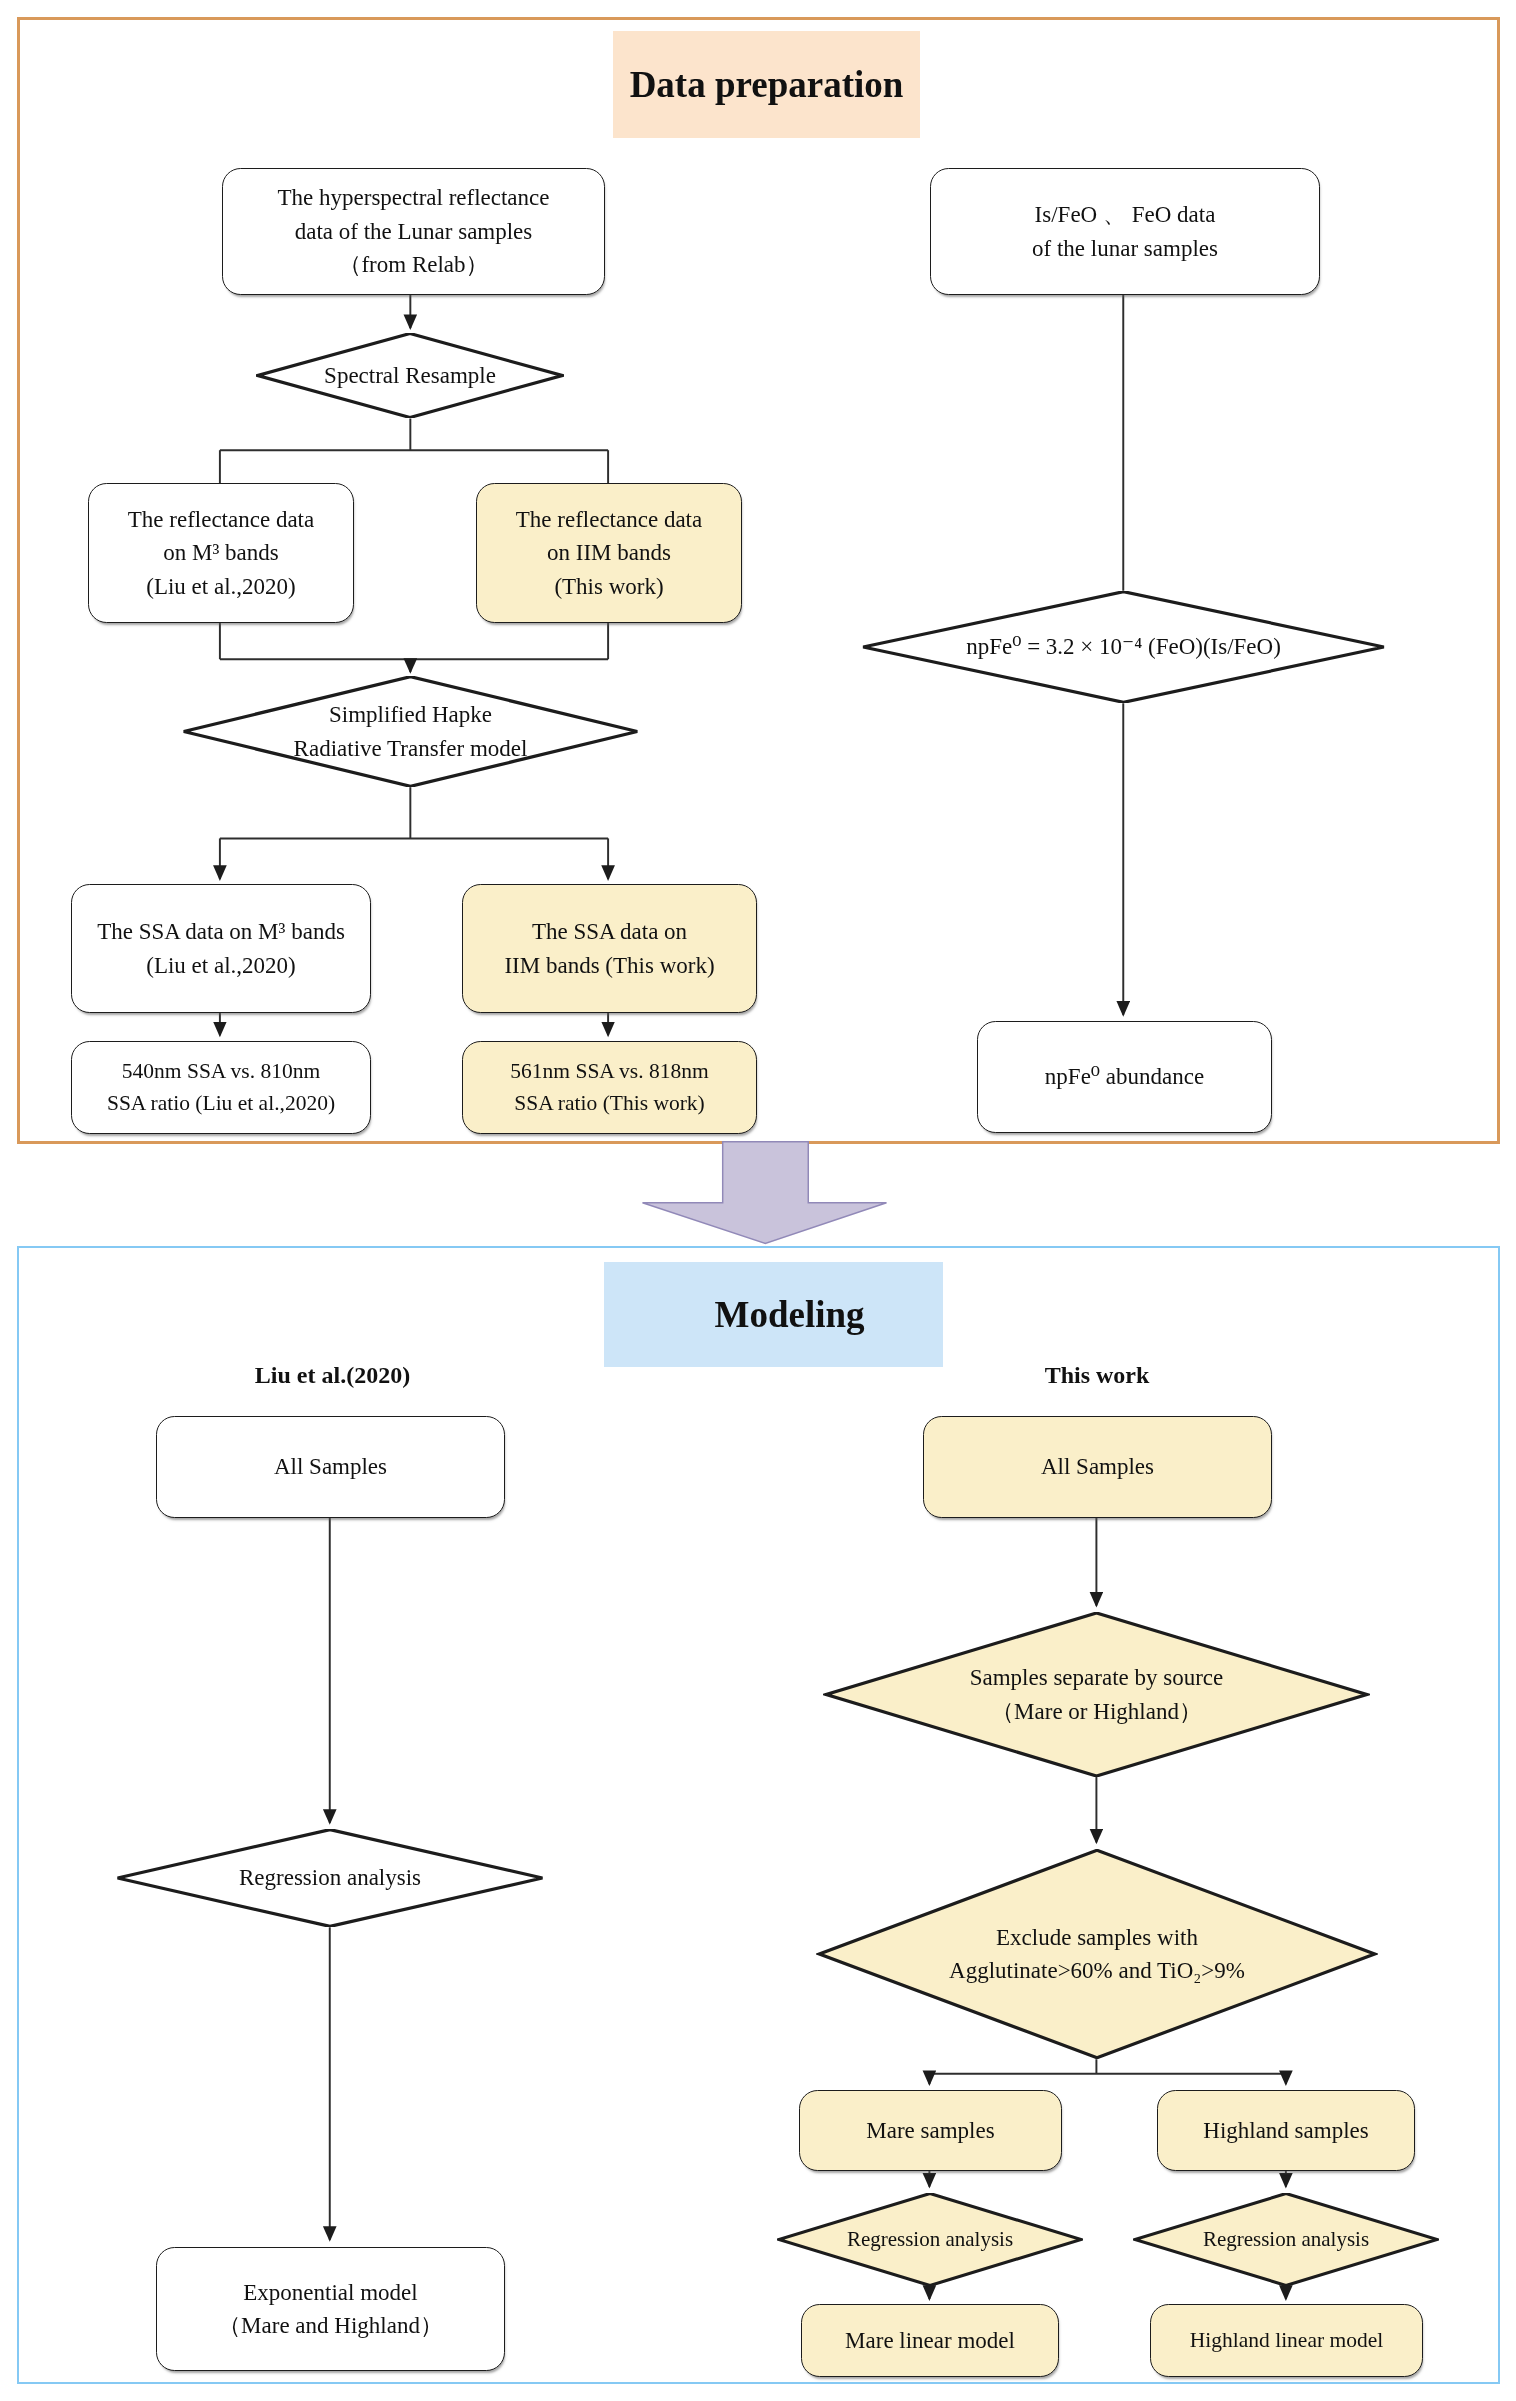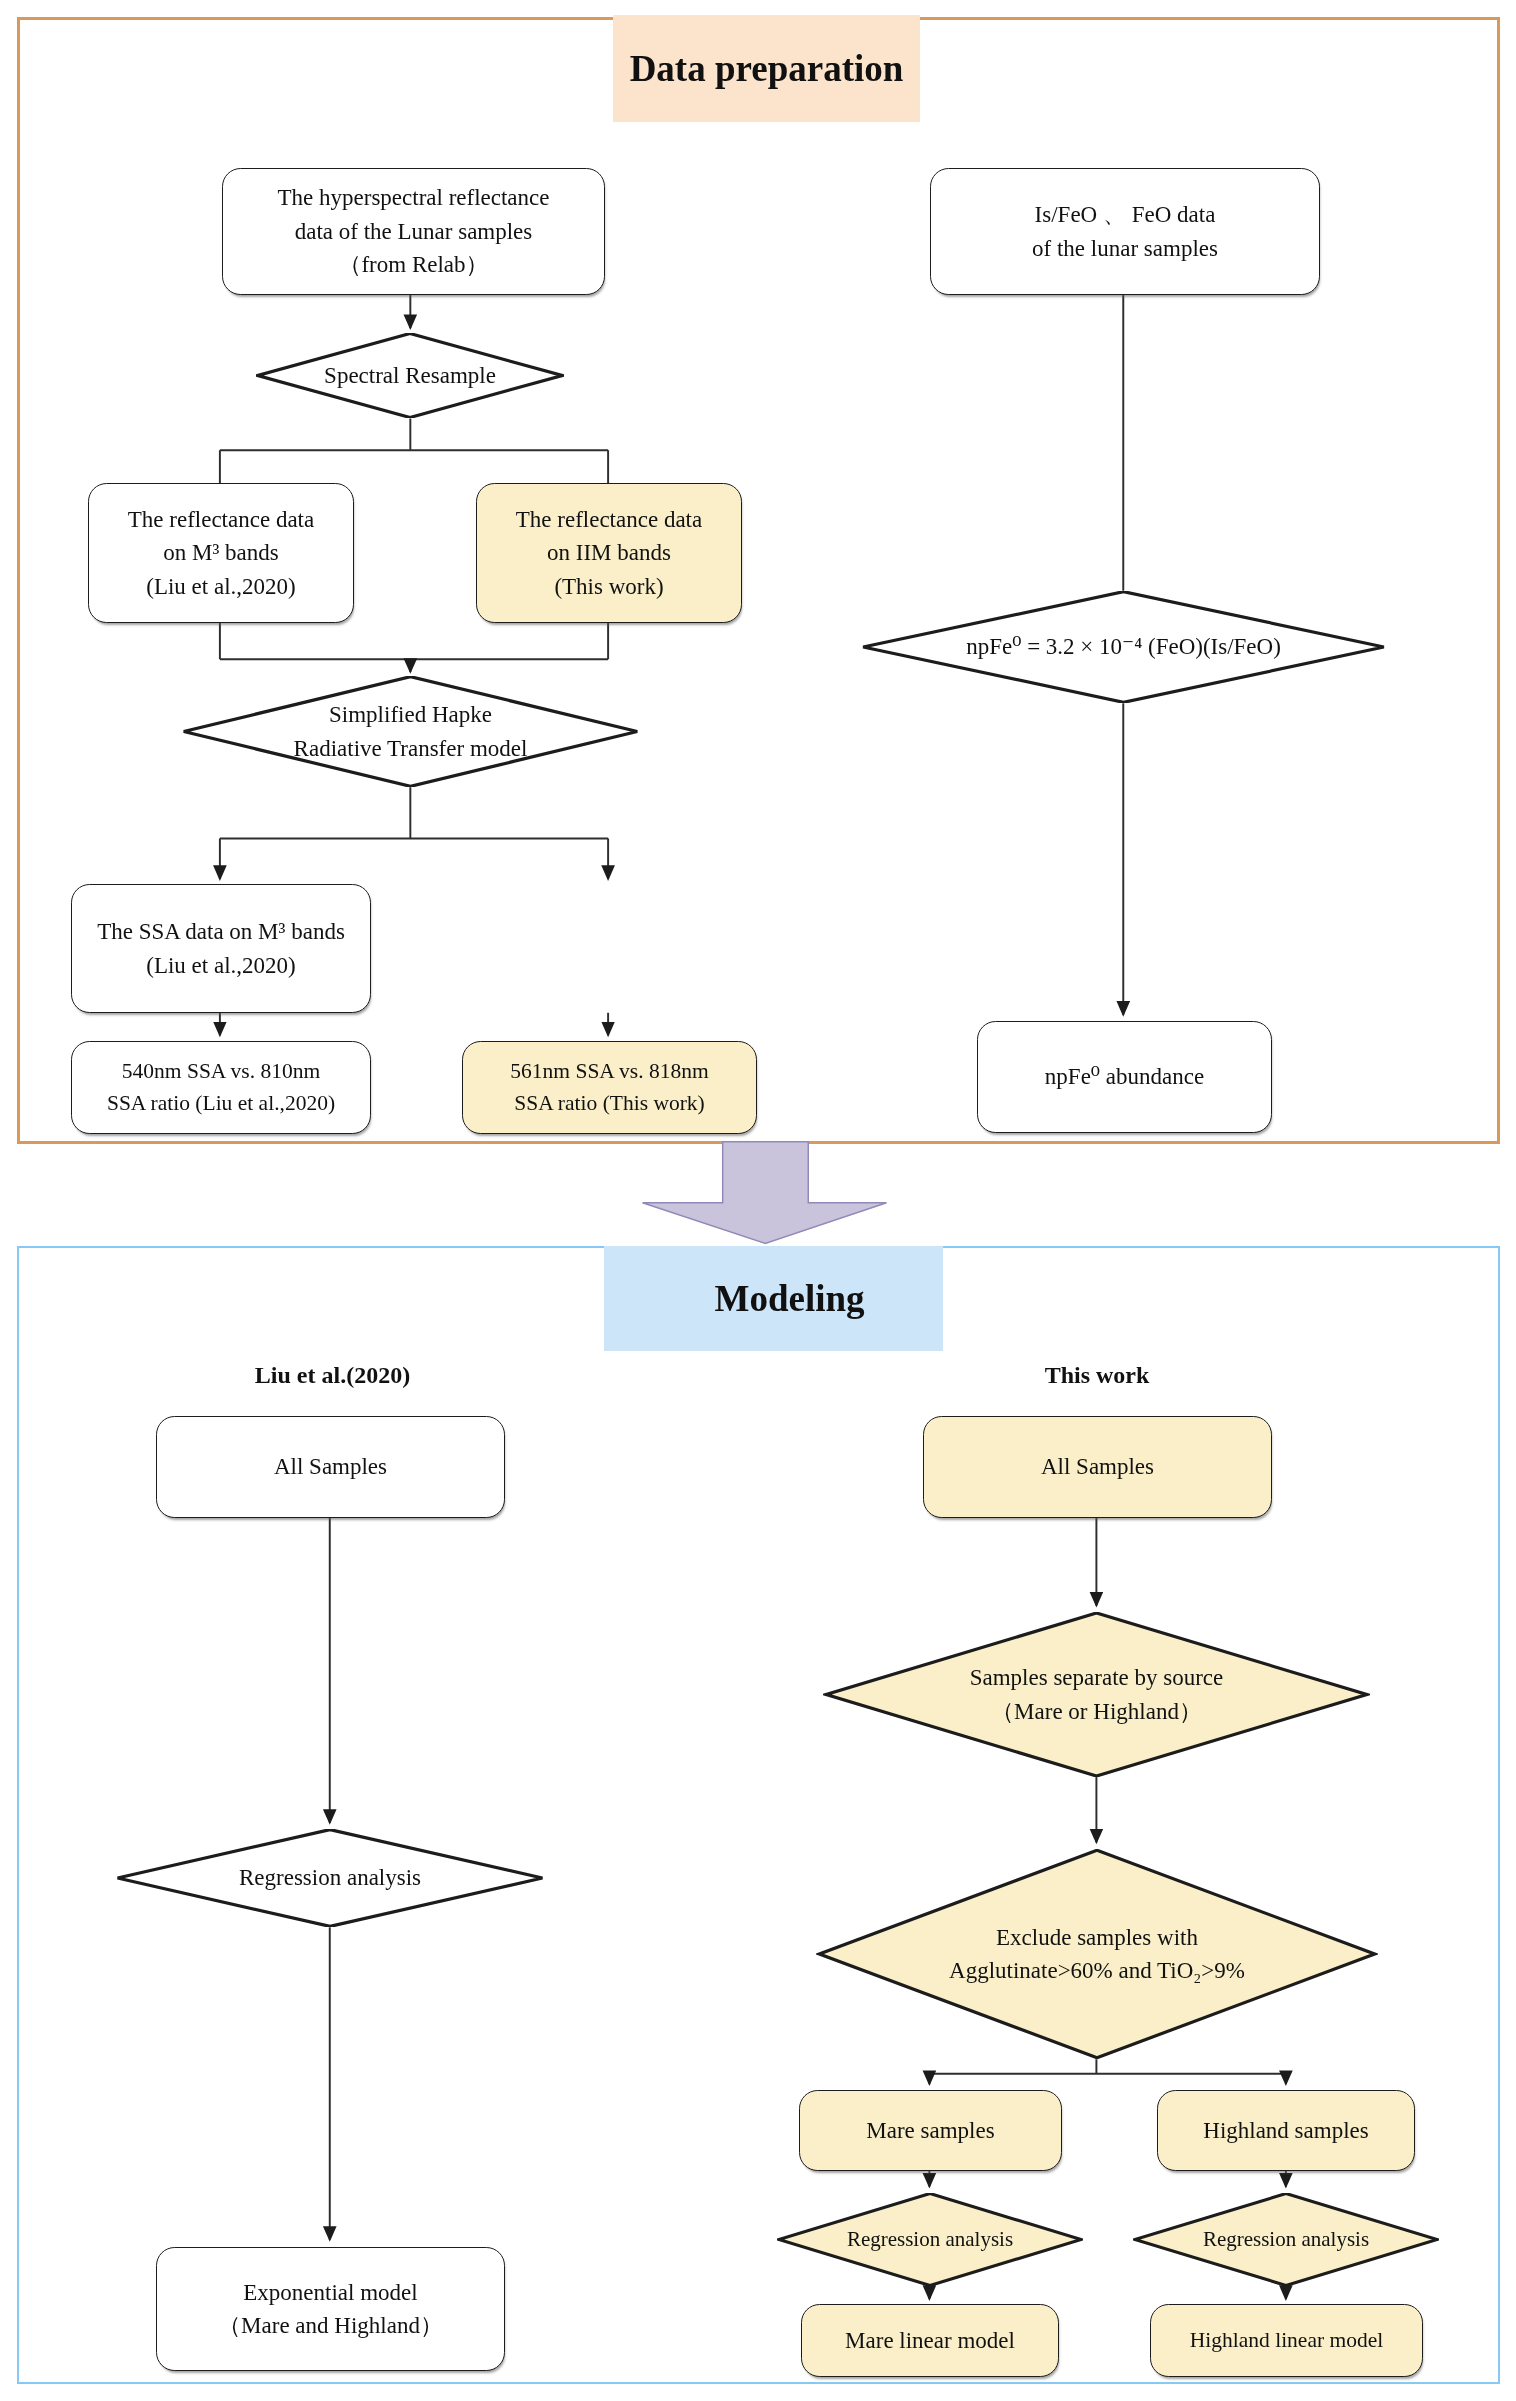--- a/index.html
+++ b/index.html
@@ -26,21 +26,21 @@
   .diamond svg { position:absolute; left:0; top:0; width:100%; height:100%; display:block; }
   .diamond polygon { fill:#fff; stroke:#1c1c1c; stroke-width:3.2; vector-effect:non-scaling-stroke; }
   .diamond.hl polygon { fill:var(--highlight_fill,#FAEFC9); }
   .dlabel {
     position:absolute; left:0; top:0; right:0; bottom:0;
     display:flex; align-items:center; justify-content:center;
     text-align:center; font-size:23px; line-height:1.45;
   }
   .title {
     position:absolute; z-index:4; display:flex; align-items:center; justify-content:center;
-    font-weight:bold; font-size:37px; text-align:center;
+    font-weight:bold; font-size:37px; text-align:center;margin-top:16px;
   }
   .title.prep { background:var(--prep_title_fill,#FCE4CC); }
   .title.model { background:var(--modeling_title_fill,#CDE5F8);padding-left:32px; }
   .colhead {
     position:absolute; z-index:3; display:flex; align-items:center; justify-content:center;
     font-weight:bold; font-size:24px;
   }
   #flow-arrow { position:absolute; z-index:4; }
   #flow-arrow polygon {
     fill:var(--flow_arrow_fill,#C9C3DB);
@@ -136,20 +136,24 @@
       <polygon points="50,0.6 99.4,50 50,99.4 0.6,50"></polygon>
     </svg>
     <span class="dlabel">Simplified Hapke
 Radiative Transfer model</span>
   </div>
 
   <div class="box" style="left:71px;top:884px;width:298px;height:127px">
     <span class="btext">The SSA data on M³ bands
 (Liu et al.,2020)</span>
   </div>
+  <div class="box hl" style="left:462px;top:884px;width:293px;height:127px">
+    <span class="btext">The SSA data on
+IIM bands (This work)</span>
+  </div>
 
   <div class="box small" style="left:71px;top:1041px;width:298px;height:91px">
     <span class="btext">540nm SSA vs. 810nm
 SSA ratio (Liu et al.,2020)</span>
   </div>
   <div class="box small hl" style="left:462px;top:1041px;width:293px;height:91px">
     <span class="btext">561nm SSA vs. 818nm
 SSA ratio (This work)</span>
   </div>
 

